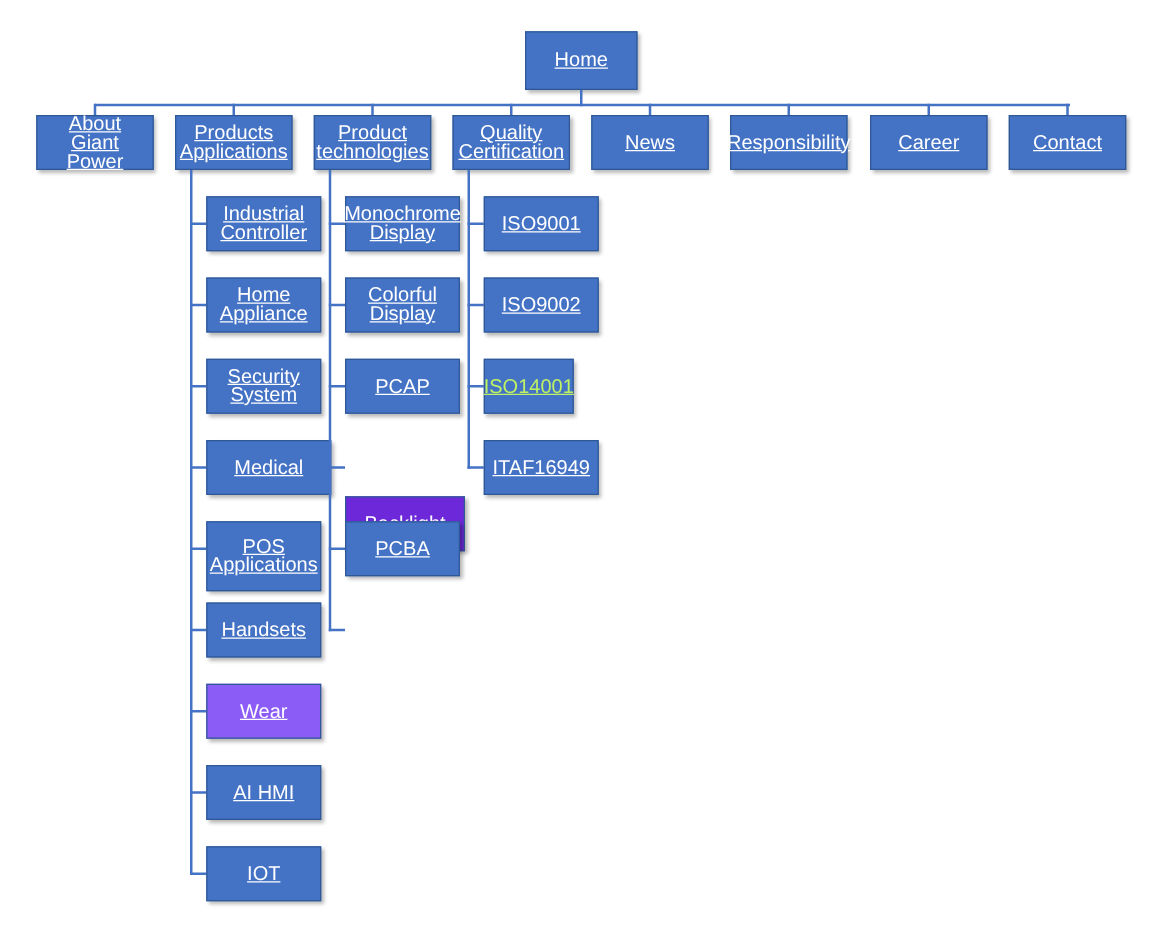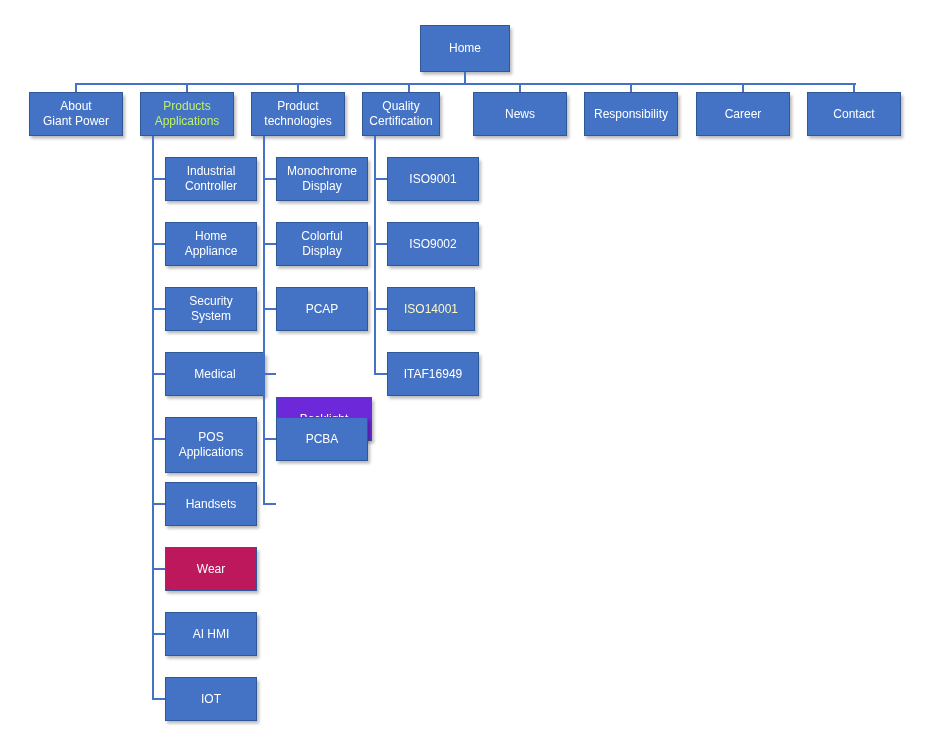--- a/index.html
+++ b/index.html
@@ -16,44 +16,45 @@
     box-sizing: border-box;
     border: 1.5px solid;
     display: flex;
     align-items: center;
     justify-content: center;
     text-align: center;
     box-shadow: 2px 2.5px 3px rgba(0,0,0,0.28);
   }
   .node .lbl {
     white-space: pre-line;
-    font-size: 12px;
+    font-size: 16px;
     line-height: 15px;
     padding: 1px 2px;
+    text-decoration: underline;
   }
   .line {
     position: absolute;
   }
 </style>
 </head>
 <body>
 
 <div id="diagram" style="background: rgb(255, 255, 255);">
     <div class="node" style="left: 420px; top: 25px; width: 90px; height: 47px; background: rgb(68, 114, 196); border-color: rgb(47, 88, 151); color: rgb(255, 255, 255);">
       <span class="lbl">Home</span>
     </div>
     <div class="line" style="left: 464px; top: 72px; width: 2px; height: 13px; background: rgb(68, 114, 196);"></div>
     <div class="line" style="left: 76px; top: 83px; width: 780px; height: 2px; background: rgb(68, 114, 196);"></div>
     <div class="line" style="left: 75px; top: 83px; width: 2px; height: 9px; background: rgb(68, 114, 196);"></div>
     <div class="node" style="left: 29px; top: 92px; width: 94px; height: 44px; background: rgb(68, 114, 196); border-color: rgb(47, 88, 151); color: rgb(255, 255, 255);">
       <span class="lbl">About
 Giant Power</span>
     </div>
     <div class="line" style="left: 186px; top: 83px; width: 2px; height: 9px; background: rgb(68, 114, 196);"></div>
-    <div class="node" style="left: 140px; top: 92px; width: 94px; height: 44px; background: rgb(68, 114, 196); border-color: rgb(47, 88, 151); color: #bef264;">
+    <div class="node" style="left: 140px; top: 92px; width: 94px; height: 44px; background: rgb(68, 114, 196); border-color: rgb(47, 88, 151); color: #ffffff;">
       <span class="lbl">Products
 Applications</span>
     </div>
     <div class="line" style="left: 152px; top: 136px; width: 2px; height: 564px; background: rgb(68, 114, 196);"></div>
     <div class="line" style="left: 152px; top: 178px; width: 13px; height: 2px; background: rgb(68, 114, 196);"></div>
     <div class="node" style="left: 165px; top: 157px; width: 92px; height: 44px; background: rgb(68, 114, 196); border-color: rgb(47, 88, 151); color: rgb(255, 255, 255);">
       <span class="lbl">Industrial
 Controller</span>
     </div>
     <div class="line" style="left: 152px; top: 243px; width: 13px; height: 2px; background: rgb(68, 114, 196);"></div>
@@ -73,21 +74,21 @@
     <div class="line" style="left: 152px; top: 438px; width: 13px; height: 2px; background: rgb(68, 114, 196);"></div>
     <div class="node" style="left: 165px; top: 417px; width: 92px; height: 56px; background: rgb(68, 114, 196); border-color: rgb(47, 88, 151); color: rgb(255, 255, 255);">
       <span class="lbl">POS
 Applications</span>
     </div>
     <div class="line" style="left: 152px; top: 503px; width: 13px; height: 2px; background: rgb(68, 114, 196);"></div>
     <div class="node" style="left: 165px; top: 482px; width: 92px; height: 44px; background: rgb(68, 114, 196); border-color: rgb(47, 88, 151); color: rgb(255, 255, 255);">
       <span class="lbl">Handsets</span>
     </div>
     <div class="line" style="left: 152px; top: 568px; width: 13px; height: 2px; background: rgb(68, 114, 196);"></div>
-    <div class="node" style="left: 165px; top: 547px; width: 92px; height: 44px; background: #be185d; border-color: rgb(47, 88, 151); color: rgb(255, 255, 255);">
+    <div class="node" style="left: 165px; top: 547px; width: 92px; height: 44px; background: #8b5cf6; border-color: rgb(47, 88, 151); color: rgb(255, 255, 255);">
       <span class="lbl">Wear</span>
     </div>
     <div class="line" style="left: 152px; top: 633px; width: 13px; height: 2px; background: rgb(68, 114, 196);"></div>
     <div class="node" style="left: 165px; top: 612px; width: 92px; height: 44px; background: rgb(68, 114, 196); border-color: rgb(47, 88, 151); color: rgb(255, 255, 255);">
       <span class="lbl">AI HMI</span>
     </div>
     <div class="line" style="left: 152px; top: 698px; width: 13px; height: 2px; background: rgb(68, 114, 196);"></div>
     <div class="node" style="left: 165px; top: 677px; width: 92px; height: 44px; background: rgb(68, 114, 196); border-color: rgb(47, 88, 151); color: rgb(255, 255, 255);">
       <span class="lbl">IOT</span>
     </div>
@@ -114,35 +115,35 @@
     <div class="line" style="left: 263px; top: 373px; width: 13px; height: 2px; background: rgb(68, 114, 196);"></div>
     <div class="node" style="left: 276px; top: 352px; width: 96px; height: 44px; background: #6d28d9; border-color: rgb(47, 88, 151); color: rgb(255, 255, 255); margin-top: 45px;">
       <span class="lbl">Backlight</span>
     </div>
     <div class="line" style="left: 263px; top: 438px; width: 13px; height: 2px; background: rgb(68, 114, 196);"></div>
     <div class="node" style="left: 276px; top: 417px; width: 92px; height: 44px; background: rgb(68, 114, 196); border-color: rgb(47, 88, 151); color: rgb(255, 255, 255);">
       <span class="lbl">PCBA</span>
     </div>
     <div class="line" style="left: 263px; top: 503px; width: 13px; height: 2px; background: rgb(68, 114, 196);"></div>
     <div class="line" style="left: 408px; top: 83px; width: 2px; height: 9px; background: rgb(68, 114, 196);"></div>
-    <div class="node" style="left: 362px; top: 92px; width: 78px; height: 44px; background: rgb(68, 114, 196); border-color: rgb(47, 88, 151); color: rgb(255, 255, 255);">
+    <div class="node" style="left: 362px; top: 92px; width: 94px; height: 44px; background: rgb(68, 114, 196); border-color: rgb(47, 88, 151); color: rgb(255, 255, 255);">
       <span class="lbl">Quality
 Certification</span>
     </div>
     <div class="line" style="left: 374px; top: 136px; width: 2px; height: 239px; background: rgb(68, 114, 196);"></div>
     <div class="line" style="left: 374px; top: 178px; width: 13px; height: 2px; background: rgb(68, 114, 196);"></div>
     <div class="node" style="left: 387px; top: 157px; width: 92px; height: 44px; background: rgb(68, 114, 196); border-color: rgb(47, 88, 151); color: rgb(255, 255, 255);">
       <span class="lbl">ISO9001</span>
     </div>
     <div class="line" style="left: 374px; top: 243px; width: 13px; height: 2px; background: rgb(68, 114, 196);"></div>
     <div class="node" style="left: 387px; top: 222px; width: 92px; height: 44px; background: rgb(68, 114, 196); border-color: rgb(47, 88, 151); color: rgb(255, 255, 255);">
       <span class="lbl">ISO9002</span>
     </div>
     <div class="line" style="left: 374px; top: 308px; width: 13px; height: 2px; background: rgb(68, 114, 196);"></div>
-    <div class="node" style="left: 387px; top: 287px; width: 88px; height: 44px; background: rgb(68, 114, 196); border-color: rgb(47, 88, 151); color: #fef9c3;">
+    <div class="node" style="left: 387px; top: 287px; width: 72px; height: 44px; background: rgb(68, 114, 196); border-color: rgb(47, 88, 151); color: #bef264;">
       <span class="lbl">ISO14001</span>
     </div>
     <div class="line" style="left: 374px; top: 373px; width: 13px; height: 2px; background: rgb(68, 114, 196);"></div>
     <div class="node" style="left: 387px; top: 352px; width: 92px; height: 44px; background: rgb(68, 114, 196); border-color: rgb(47, 88, 151); color: rgb(255, 255, 255);">
       <span class="lbl">ITAF16949</span>
     </div>
     <div class="line" style="left: 519px; top: 83px; width: 2px; height: 9px; background: rgb(68, 114, 196);"></div>
     <div class="node" style="left: 473px; top: 92px; width: 94px; height: 44px; background: rgb(68, 114, 196); border-color: rgb(47, 88, 151); color: rgb(255, 255, 255);">
       <span class="lbl">News</span>
     </div>

